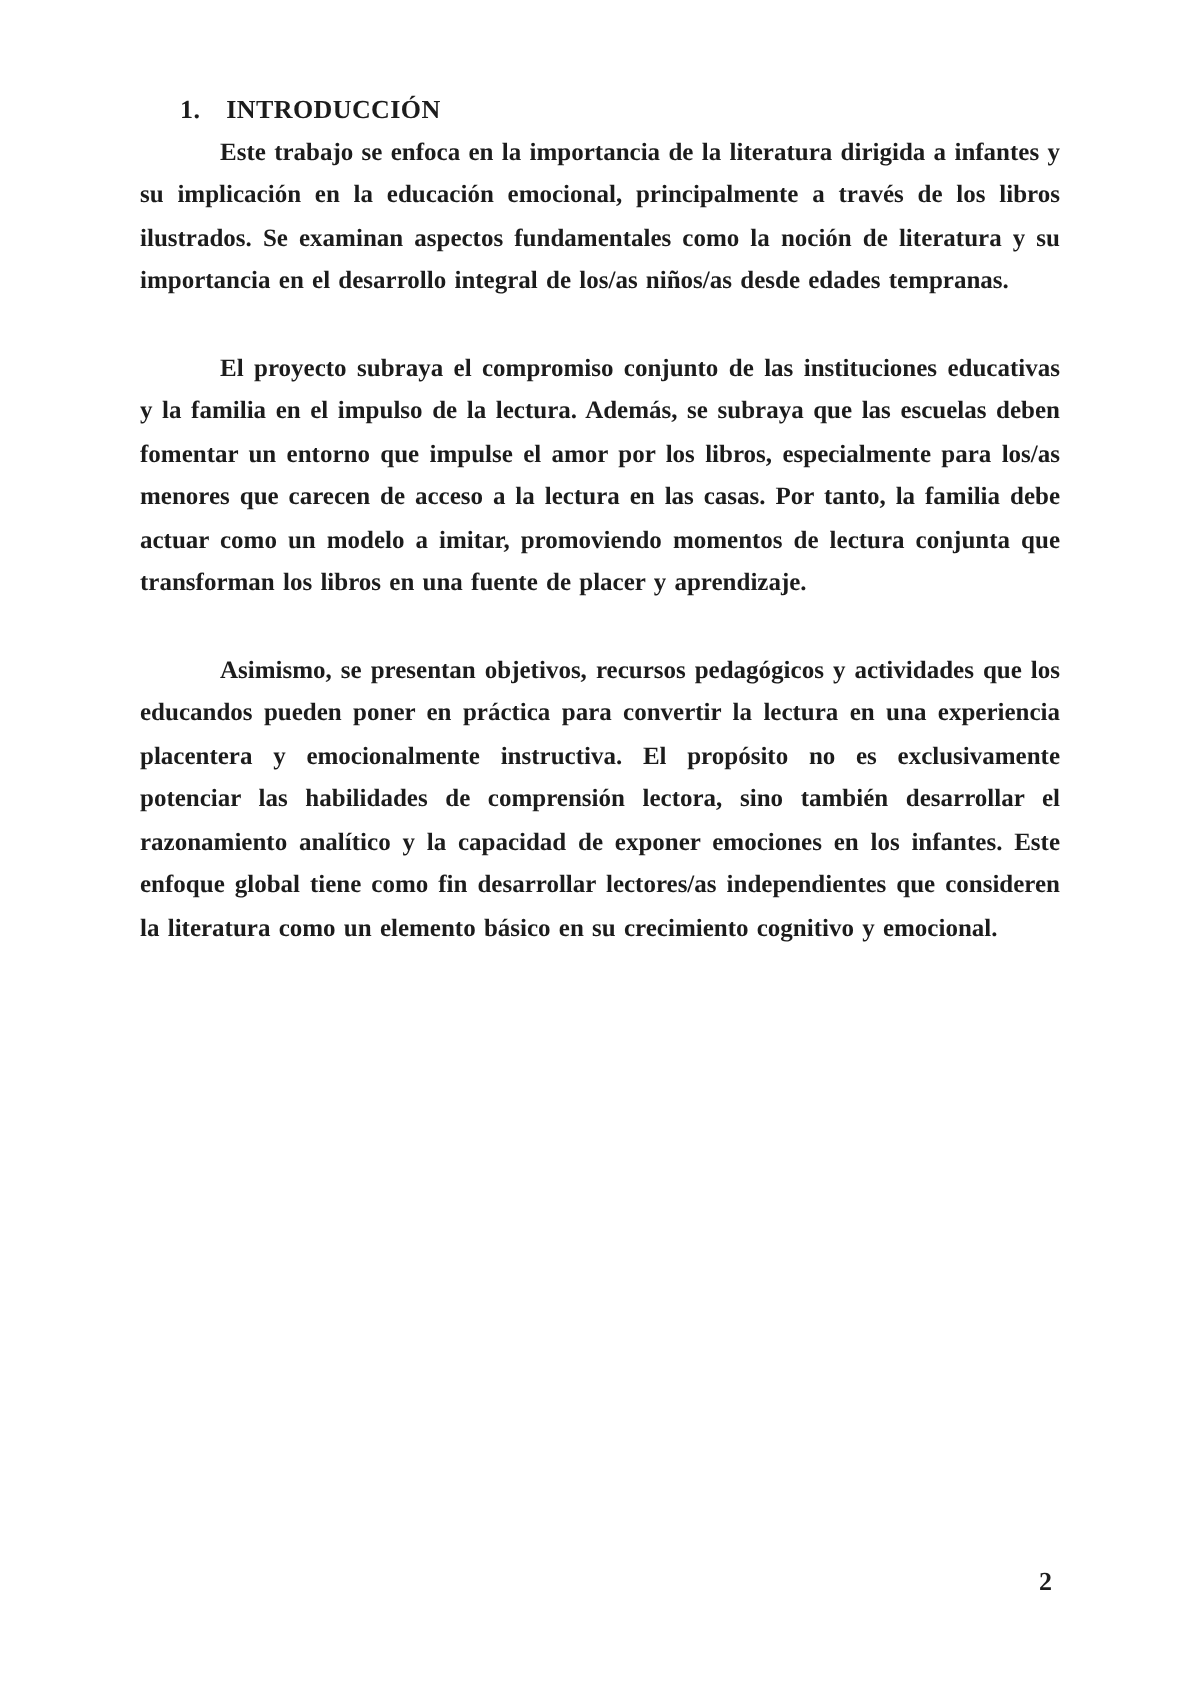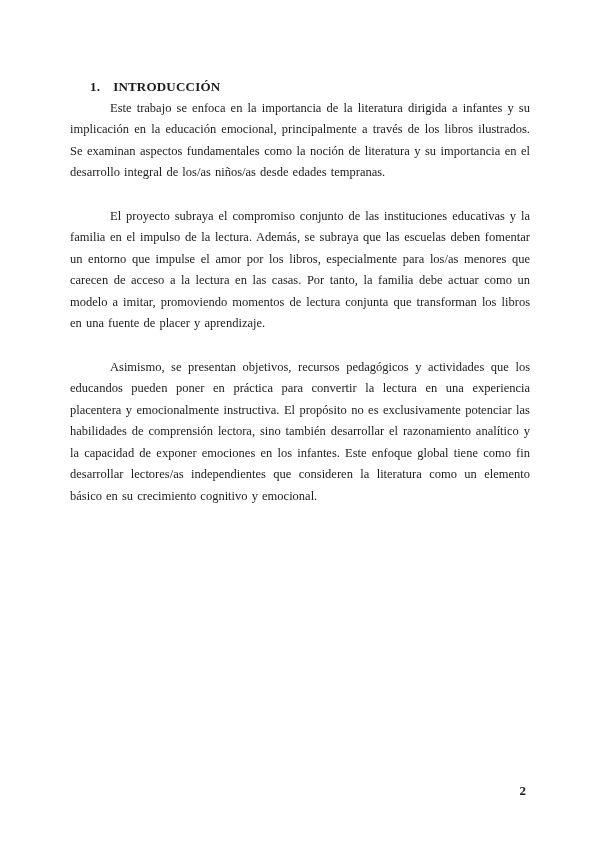--- a/index.html
+++ b/index.html
@@ -12,21 +12,21 @@
     width: 600px;
     height: 848px;
     background: #ffffff;
     font-family: "Liberation Serif", serif;
     color: #1c1c1c;
     overflow: hidden;
     box-sizing: border-box;
   }
   .content {
     position: absolute;
-    top: 76px;
+    top: 44px;
     left: 70px;
     width: 460px;
   }
   .heading {
     font-size: 13px;
     font-weight: bold;
     line-height: 21.5px;
     margin: 0;
     padding-left: 20px;
     letter-spacing: 0.2px;
@@ -35,20 +35,21 @@
     display: inline-block;
     margin-right: 13px;
   }
   .content p {
     font-size: 12.5px;
     line-height: 21.5px;
     text-align: justify;
     text-indent: 40px;
     margin: 0 0 22px 0;
     word-spacing: 1px;
+    font-weight: bold;
   }
   .page-number {
     position: absolute;
     top: 783px;
     right: 74px;
     font-size: 13px;
     font-weight: bold;
     color: #1c1c1c;
   }
 </style>

